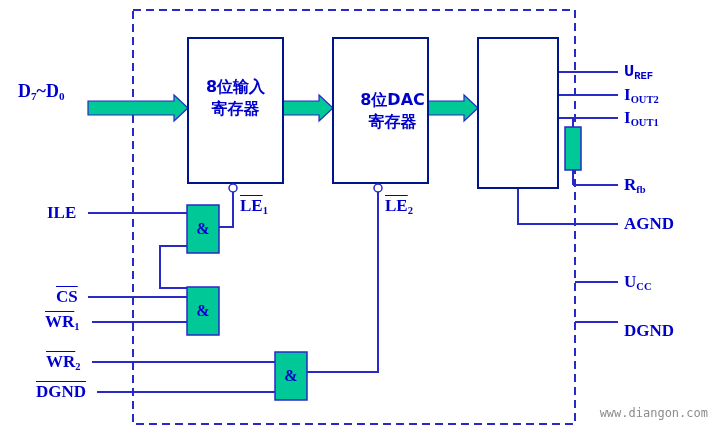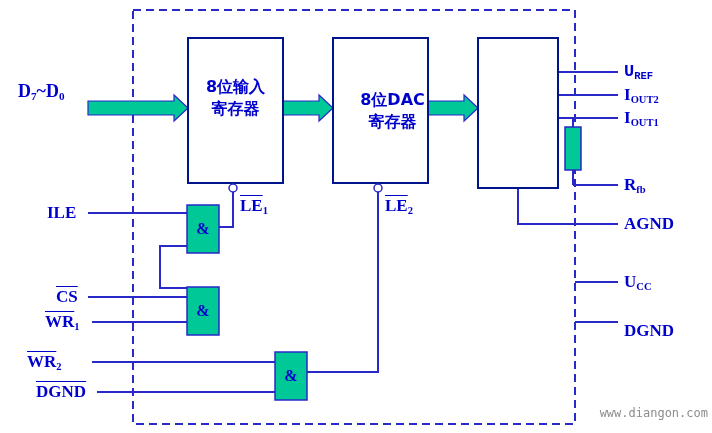--- a/index.html
+++ b/index.html
@@ -119,21 +119,21 @@
   </div>
 
   <div class="gate-label" style="left:187px; top:205px; width:32px; height:48px;">&amp;</div>
   <div class="gate-label" style="left:187px; top:287px; width:32px; height:48px;">&amp;</div>
   <div class="gate-label" style="left:275px; top:352px; width:32px; height:48px;">&amp;</div>
 
   <div class="lbl" style="left:18px; top:80px; font-size:18px;"><span>D</span><span class="sub">7</span><span>~</span><span>D</span><span class="sub">0</span></div>
   <div class="lbl" style="left:47px; top:202px;"><span>ILE</span></div>
   <div class="lbl" style="left:56px; top:286px;"><span class="over">CS</span></div>
   <div class="lbl" style="left:45px; top:311px;"><span class="over">WR</span><span class="sub">1</span></div>
-  <div class="lbl" style="left:27px; top:351px;"><span class="over">WR</span><span class="sub">2</span></div>
+  <div class="lbl" style="left:46px; top:351px;"><span class="over">WR</span><span class="sub">2</span></div>
   <div class="lbl" style="left:36px; top:381px;"><span class="over">DGND</span></div>
 
   <div class="lbl" style="left:240px; top:195px;"><span class="over">LE</span><span class="sub">1</span></div>
   <div class="lbl" style="left:385px; top:195px;"><span class="over">LE</span><span class="sub">2</span></div>
 
   <div class="lbl" style="left:624px; top:61px;font-family:Liberation Mono, monospace;"><span>U</span><span class="sub">REF</span></div>
   <div class="lbl" style="left:624px; top:84px;"><span>I</span><span class="sub">OUT2</span></div>
   <div class="lbl" style="left:624px; top:107px;"><span>I</span><span class="sub">OUT1</span></div>
   <div class="lbl" style="left:624px; top:174px;"><span>R</span><span class="sub">fb</span></div>
   <div class="lbl" style="left:624px; top:213px;"><span>AGND</span></div>

